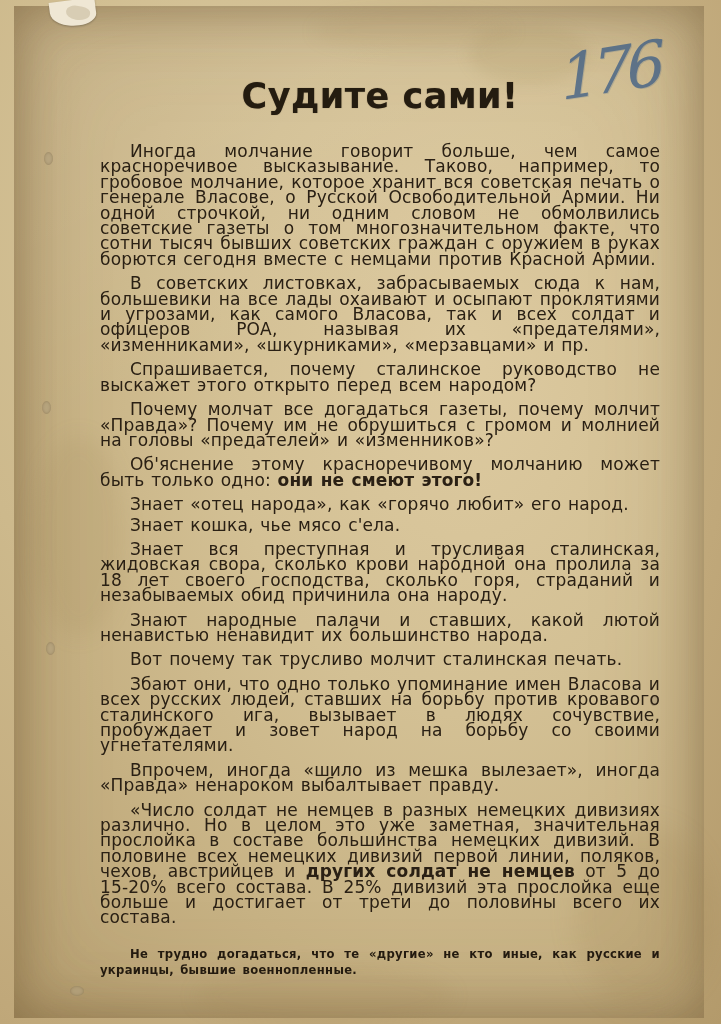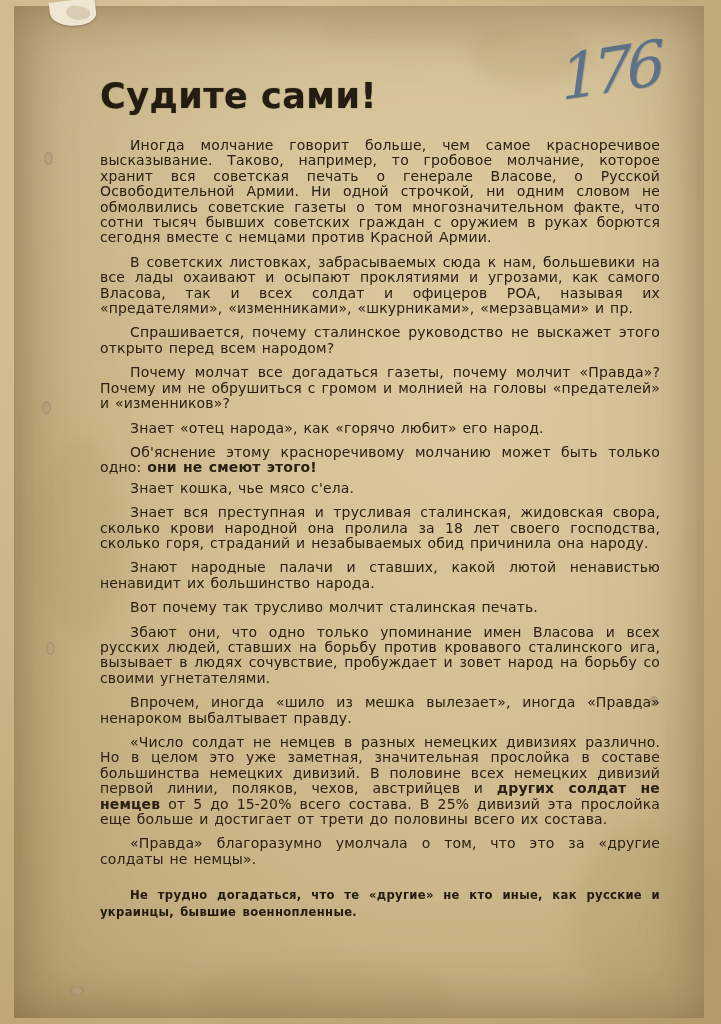--- a/index.html
+++ b/index.html
@@ -77,34 +77,35 @@
     box-shadow: inset 0 0 3px rgba(90,70,40,0.6);
     opacity: .65;
   }
   .content {
     position: absolute;
     left: 86px;
     top: 70px;
     width: 560px;
   }
   .doc-title {
+    text-align: center;
     font-family: "DejaVu Sans", sans-serif;
     font-weight: 700;
     font-size: 35px;
     letter-spacing: 0.5px;
     color: #241c10;
-    margin: 0 0 22px 0;
+    margin: 0 0 28px 0;
     text-shadow: 0 0 1px rgba(40,28,12,0.5);
   }
   p.para {
     margin: 0 0 5px 0;
     text-indent: 30px;
     text-align: justify;
     font-family: "DejaVu Sans", sans-serif;
-    font-size: 14px;
+    font-size: 17px;
     line-height: 15.4px;
     color: #2a2014;
     letter-spacing: 0.15px;
     word-spacing: 1.2px;
   }
   p.para.gap {
     margin-top: 9px;
   }
   p.para b {
     font-weight: 700;
@@ -167,43 +168,42 @@
       <h1 class="doc-title">Судите сами!</h1>
 
       <p class="para">Иногда молчание говорит больше, чем самое красноречивое высказывание. Таково, например, то гробовое молчание, которое хранит вся советская печать о генерале Власове, о Русской Освободительной Армии. Ни одной строчкой, ни одним словом не обмолвились советские газеты о том многозначительном факте, что сотни тысяч бывших советских граждан с оружием в руках борются сегодня вместе с немцами против Красной Армии.</p>
 
       <p class="para gap">В советских листовках, забрасываемых сюда к нам, большевики на все лады охаивают и осыпают проклятиями и угрозами, как самого Власова, так и всех солдат и офицеров РОА, называя их «предателями», «изменниками», «шкурниками», «мерзавцами» и пр.</p>
 
       <p class="para gap">Спрашивается, почему сталинское руководство не выскажет этого открыто перед всем народом?</p>
 
       <p class="para gap">Почему молчат все догадаться газеты, почему молчит «Правда»? Почему им не обрушиться с громом и молнией на головы «предателей» и «изменников»?</p>
 
-      <p class="para gap">Знает «отец народа», как «горячо любит» его народ.</p>
-
       <p class="para gap">
         <span>Об'яснение этому красноречивому молчанию может быть только одно:</span>
         <b>они не смеют этого!</b>
       </p>
 
+      <p class="para gap">Знает «отец народа», как «горячо любит» его народ.</p>
+
       <p class="para">Знает кошка, чье мясо с'ела.</p>
 
       <p class="para gap">Знает вся преступная и трусливая сталинская, жидовская свора, сколько крови народной она пролила за 18 лет своего господства, сколько горя, страданий и незабываемых обид причинила она народу.</p>
 
       <p class="para gap">Знают народные палачи и ставших, какой лютой ненавистью ненавидит их большинство народа.</p>
 
       <p class="para gap">Вот почему так трусливо молчит сталинская печать.</p>
 
       <p class="para gap">Збают они, что одно только упоминание имен Власова и всех русских людей, ставших на борьбу против кровавого сталинского ига, вызывает в людях сочувствие, пробуждает и зовет народ на борьбу со своими угнетателями.</p>
 
       <p class="para gap">Впрочем, иногда «шило из мешка вылезает», иногда «Правда» ненароком выбалтывает правду.</p>
 
 
       <p class="para gap">
         <span>«Число солдат не немцев в разных немецких дивизиях различно. Но в целом это уже заметная, значительная прослойка в составе большинства немецких дивизий. В половине всех немецких дивизий первой линии, поляков, чехов, австрийцев и </span><b>других солдат не немцев</b><span> от 5 до 15-20% всего состава. В 25% дивизий эта прослойка еще больше и достигает от трети до половины всего их состава.</span>
       </p>
 
-      <p class="para gap">«Правда» благоразумно умолчала о том, что это за «другие солдаты не немцы».</p>
 
       <p class="final">Не трудно догадаться, что те «другие» не кто иные, как русские и украинцы, бывшие военнопленные.</p>
 
     </div>
   </div>
 </div>
 
 </body></html>

